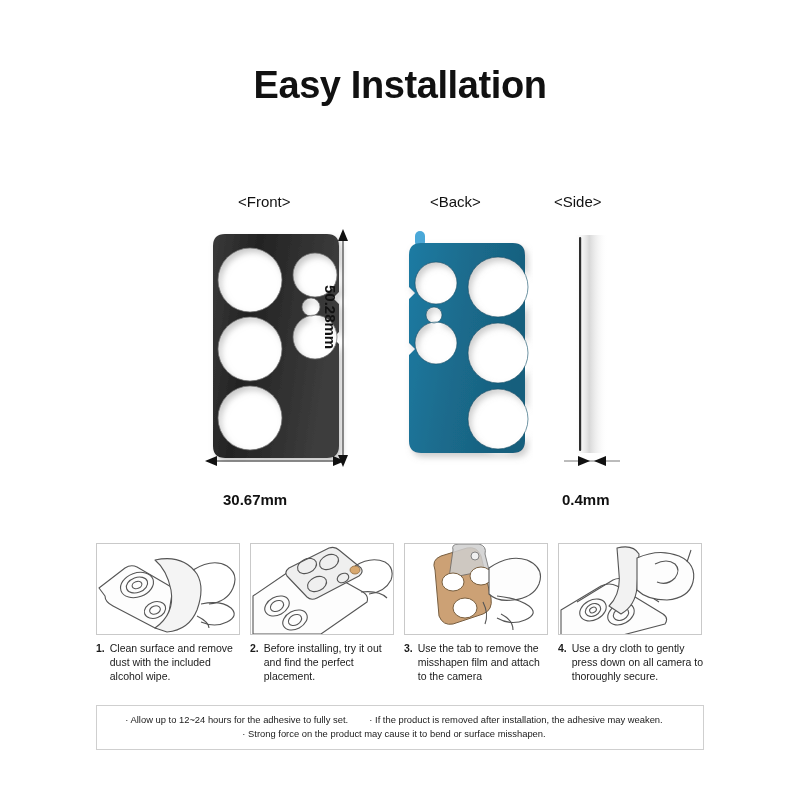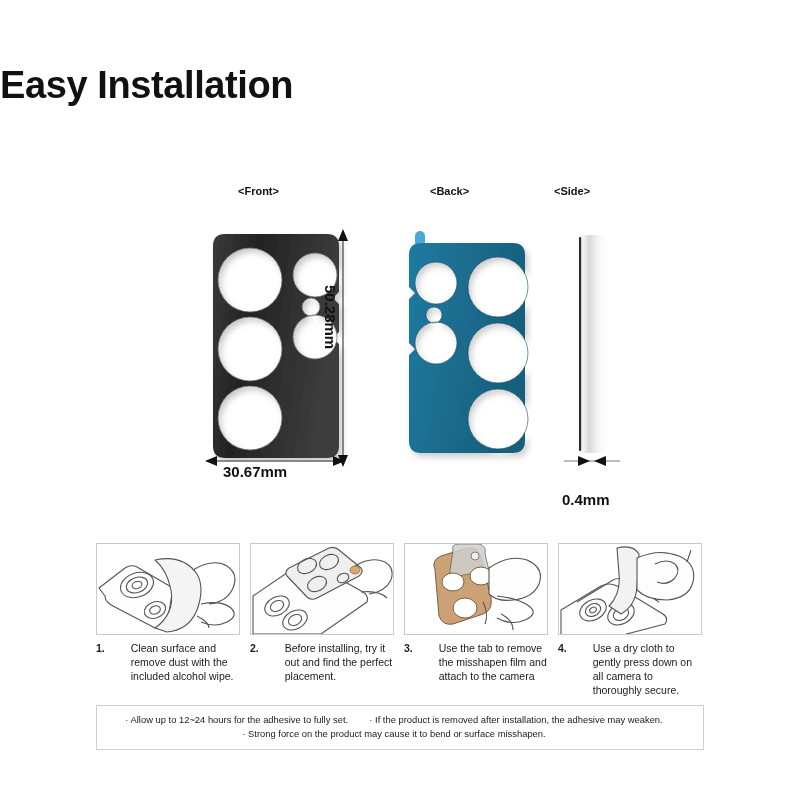--- a/index.html
+++ b/index.html
@@ -15,41 +15,43 @@
     color: #1a1a1a;
     overflow: hidden;
   }
 
   
   #page-title {
     position: absolute;
     top: 64px;
     left: 0;
     width: 800px;
+    text-align: center;
     font-size: 38px;
     font-weight: bold;
     letter-spacing: -0.4px;
     color: #111111;
   }
 
   
   #diagram {
     position: absolute;
     top: 185px;
     left: 0;
     width: 800px;
     height: 320px;
   }
 
   .view-label {
     position: absolute;
-    font-size: 11px;
-    font-weight: bold;
+    font-size: 15px;
+    font-weight: normal;
     color: #111111;
     white-space: nowrap;
+    margin-top: 8px;
   }
   #label-front { left: 238px; top: 0px; }
   #label-back  { left: 430px; top: 0px; }
   #label-side  { left: 554px; top: 0px; }
 
   
   .plate-wrap { position: absolute; }
   #front-plate-wrap { left: 205px; top: 47px; }
   #back-plate-wrap  { left: 403px; top: 42px; }
   #side-plate-wrap  { left: 560px; top: 40px; }
@@ -63,21 +65,21 @@
     white-space: nowrap;
   }
   #dim-height-text {
     left: 339px;
     top: 100px;
     transform: rotate(90deg);
     transform-origin: left top;
   }
   #dim-width-text {
     left: 223px;
-    top: 278px;
+    top: 306px;
   }
   #dim-thickness-text {
     left: 562px;
     top: 306px;
   }
 
   
   #steps {
     position: absolute;
     top: 543px;
@@ -102,21 +104,21 @@
     margin-top: 7px;
     font-size: 10.5px;
     line-height: 1.32;
     color: #1a1a1a;
   }
   .step-num {
     font-weight: bold;
     margin-right: 5px;
     flex: none;
   }
-  .step-body { flex: 1; margin-left: 21px; }
+  .step-body { flex: 1; }
 
   
   #footer-notes {
     position: absolute;
     left: 96px;
     top: 705px;
     width: 608px;
     box-sizing: border-box;
     border: 1px solid #cfcfcf;
     background: #ffffff;

